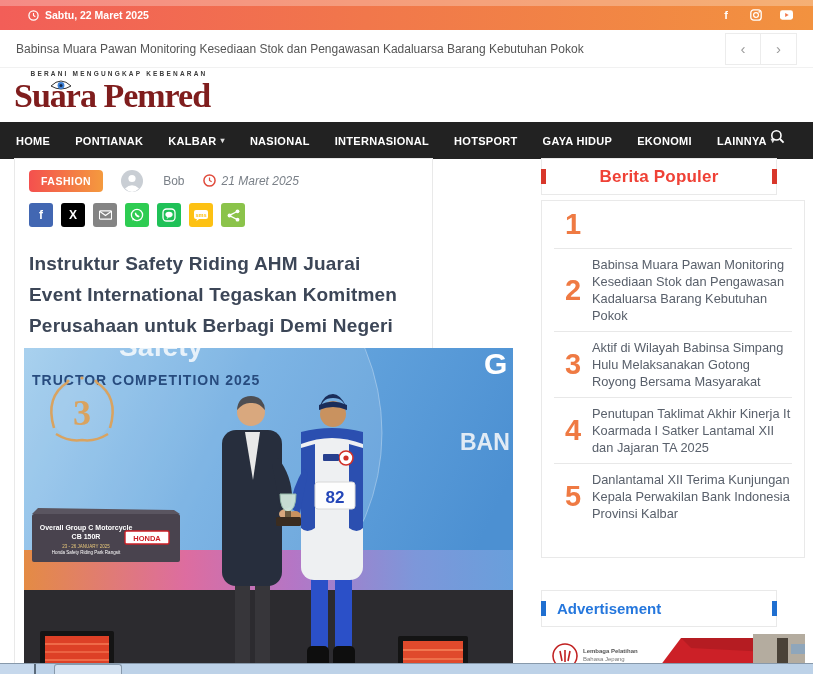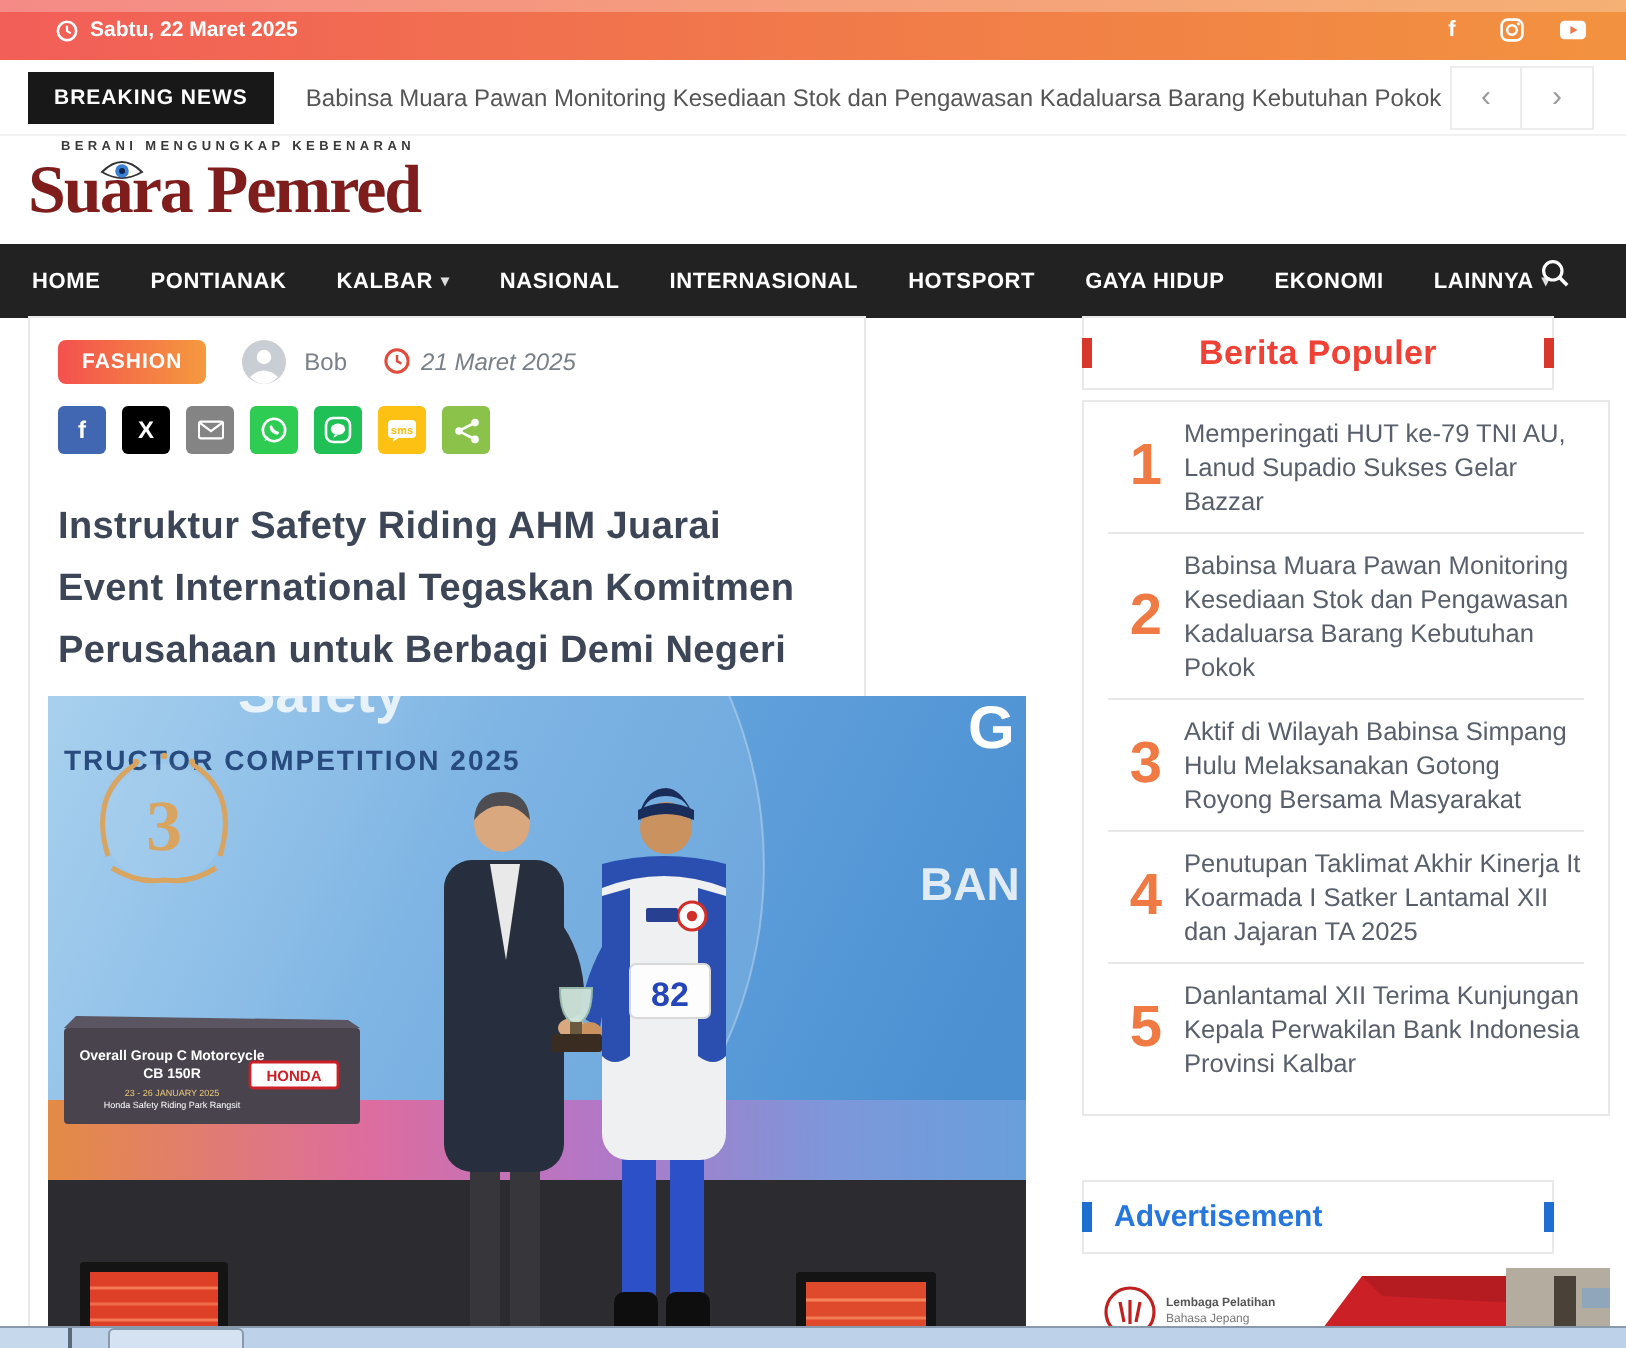--- a/index.html
+++ b/index.html
@@ -45,21 +45,21 @@
     cursor:pointer; display:flex; align-items:center; gap:4px; white-space:nowrap; }
   .nav-caret { font-size:8px; color:#ddd; }
   .nav-search { position:absolute; right:28px; top:7px; cursor:pointer; }
 
   
   .main-card { position:absolute; left:14px; top:158px; width:419px; height:506px;
     background:#fff; border:1px solid #e9e9e9; padding:9px; }
   .meta-row { display:flex; align-items:center; margin:2px 0 0 5px; }
   .cat-badge { background:linear-gradient(90deg,#f4504e,#f49a3e); color:#fff; font-size:10.5px;
     font-weight:bold; letter-spacing:.5px; padding:5px 12px; border-radius:4px; cursor:pointer; }
-  .meta-author { display:flex; align-items:center; gap:9px; margin-left:18px; cursor:pointer; }
+  .meta-author { display:flex; align-items:center; gap:20px; margin-left:18px; cursor:pointer; }
   .author-name { font-size:12px; color:#7a8088; }
   .meta-date { display:flex; align-items:flex-start; gap:6px; margin-left:18px;font-style:italic; }
   .date-text { font-size:12px; color:#7a8088; }
   .share-row { display:flex; gap:8px; margin:11px 0 0 5px; }
   .share-btn { width:24px; height:24px; border-radius:3px; display:flex; align-items:center;
     justify-content:center; color:#fff; font-size:12px; font-weight:bold; cursor:pointer; }
   .sb-fb { background:#4267b2; } .sb-x { background:#000; } .sb-mail { background:#848484; }
   .sb-wa { background:#2ecc52; } .sb-line { background:#1fc157; } .sb-sms { background:#fdc113; }
   .sb-share { background:#8bc34a; }
   .article-title { margin:21px 5px 0 5px; font-size:19px; font-weight:bold; color:#3c4657;
@@ -117,21 +117,20 @@
     <span class="sico">
       <svg width="13" height="10" viewBox="0 0 14 10">
           <rect x="0" y="0" width="14" height="10" rx="2.5" fill="#fff"></rect>
           <path d="M5.6 2.8 L9.4 5 L5.6 7.2 Z" fill="#f1774b"></path>
         </svg>
     </span>
   </div>
 </div>
 
 <div class="breaking">
-  <div class="breaking-badge">BREAKING NEWS</div>
   <div class="breaking-headline">Babinsa Muara Pawan Monitoring Kesediaan Stok dan Pengawasan Kadaluarsa Barang Kebutuhan Pokok</div>
   <div class="breaking-arrows">
     <div class="arr">‹</div>
     <div class="arr">›</div>
   </div>
 </div>
 
 <div class="masthead">
   <div class="logo-wrap">
     <div class="logo-tagline">BERANI MENGUNGKAP KEBENARAN</div>
@@ -368,21 +367,20 @@
 
 <div class="side-head pop-head">
   <span class="notch l"></span>
   <span class="pop-title">Berita Populer</span>
   <span class="notch r"></span>
 </div>
 
 <div class="pop-card">
   <div class="pop-item">
     <div class="pop-rank">1</div>
-    <div class="pop-text">Memperingati HUT ke-79 TNI AU, Lanud Supadio Sukses Gelar Bazzar</div>
   </div>
   <div class="pop-item">
     <div class="pop-rank">2</div>
     <div class="pop-text">Babinsa Muara Pawan Monitoring Kesediaan Stok dan Pengawasan Kadaluarsa Barang Kebutuhan Pokok</div>
   </div>
   <div class="pop-item">
     <div class="pop-rank">3</div>
     <div class="pop-text">Aktif di Wilayah Babinsa Simpang Hulu Melaksanakan Gotong Royong Bersama Masyarakat</div>
   </div>
   <div class="pop-item">

